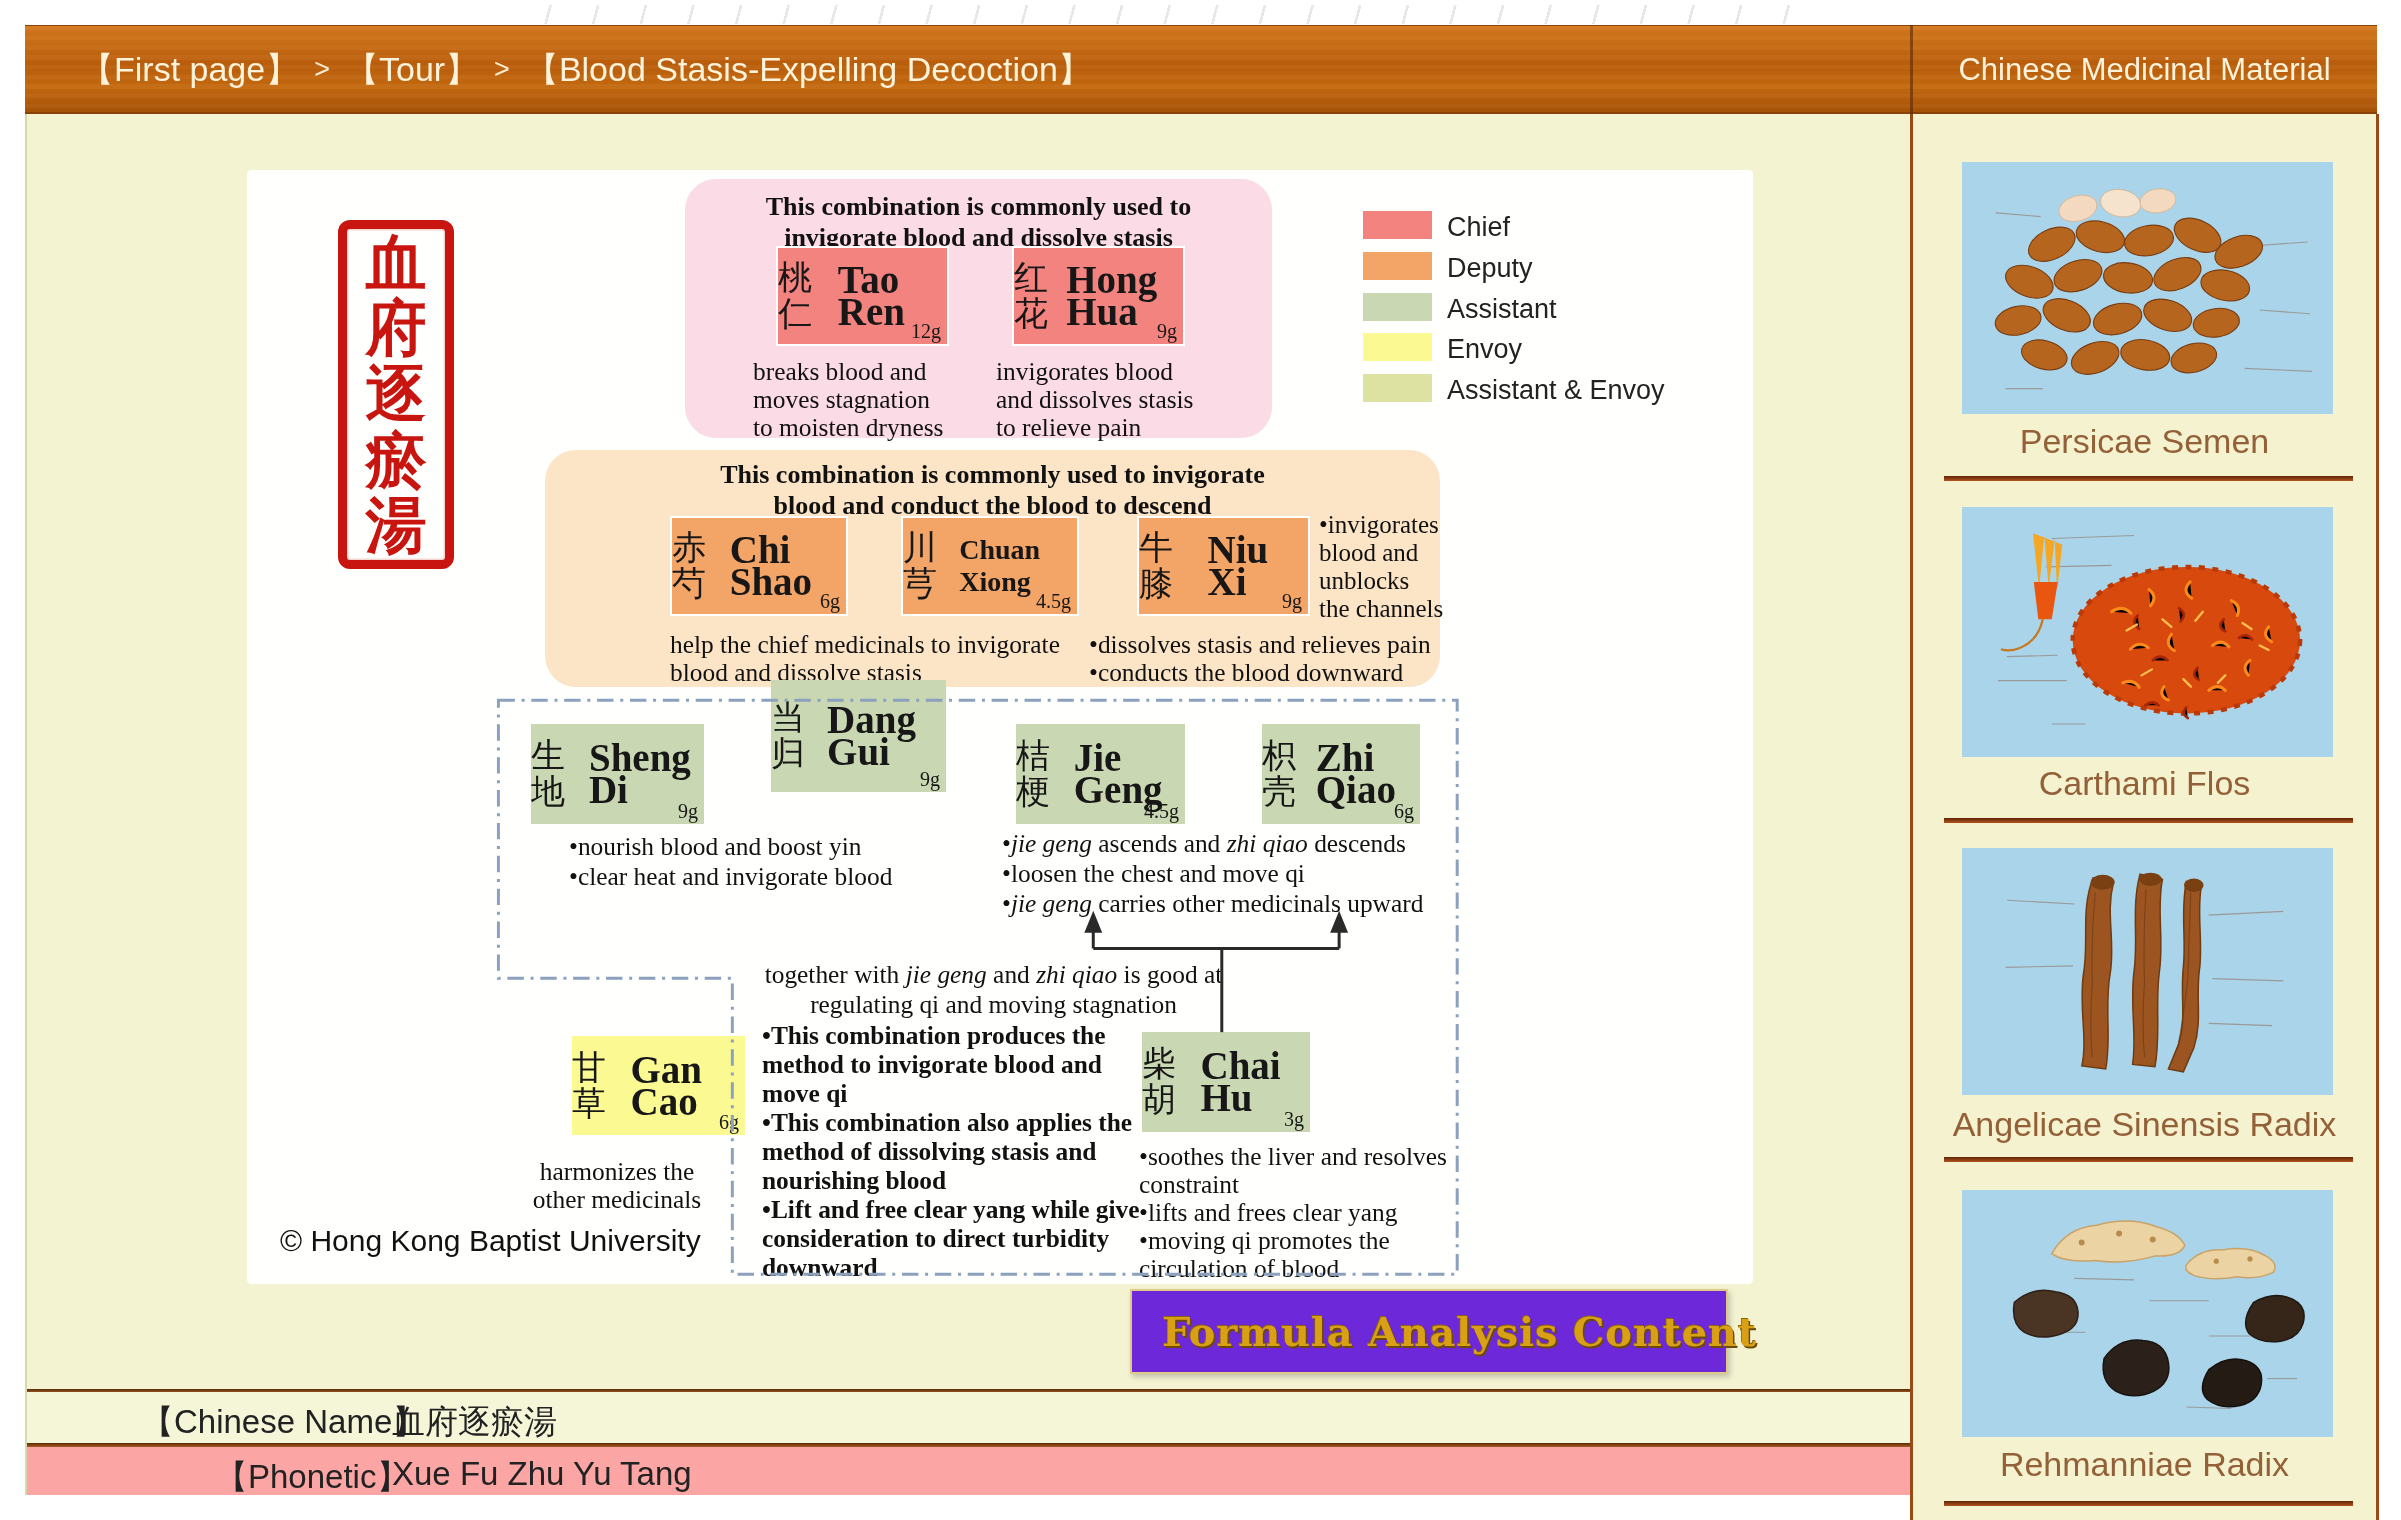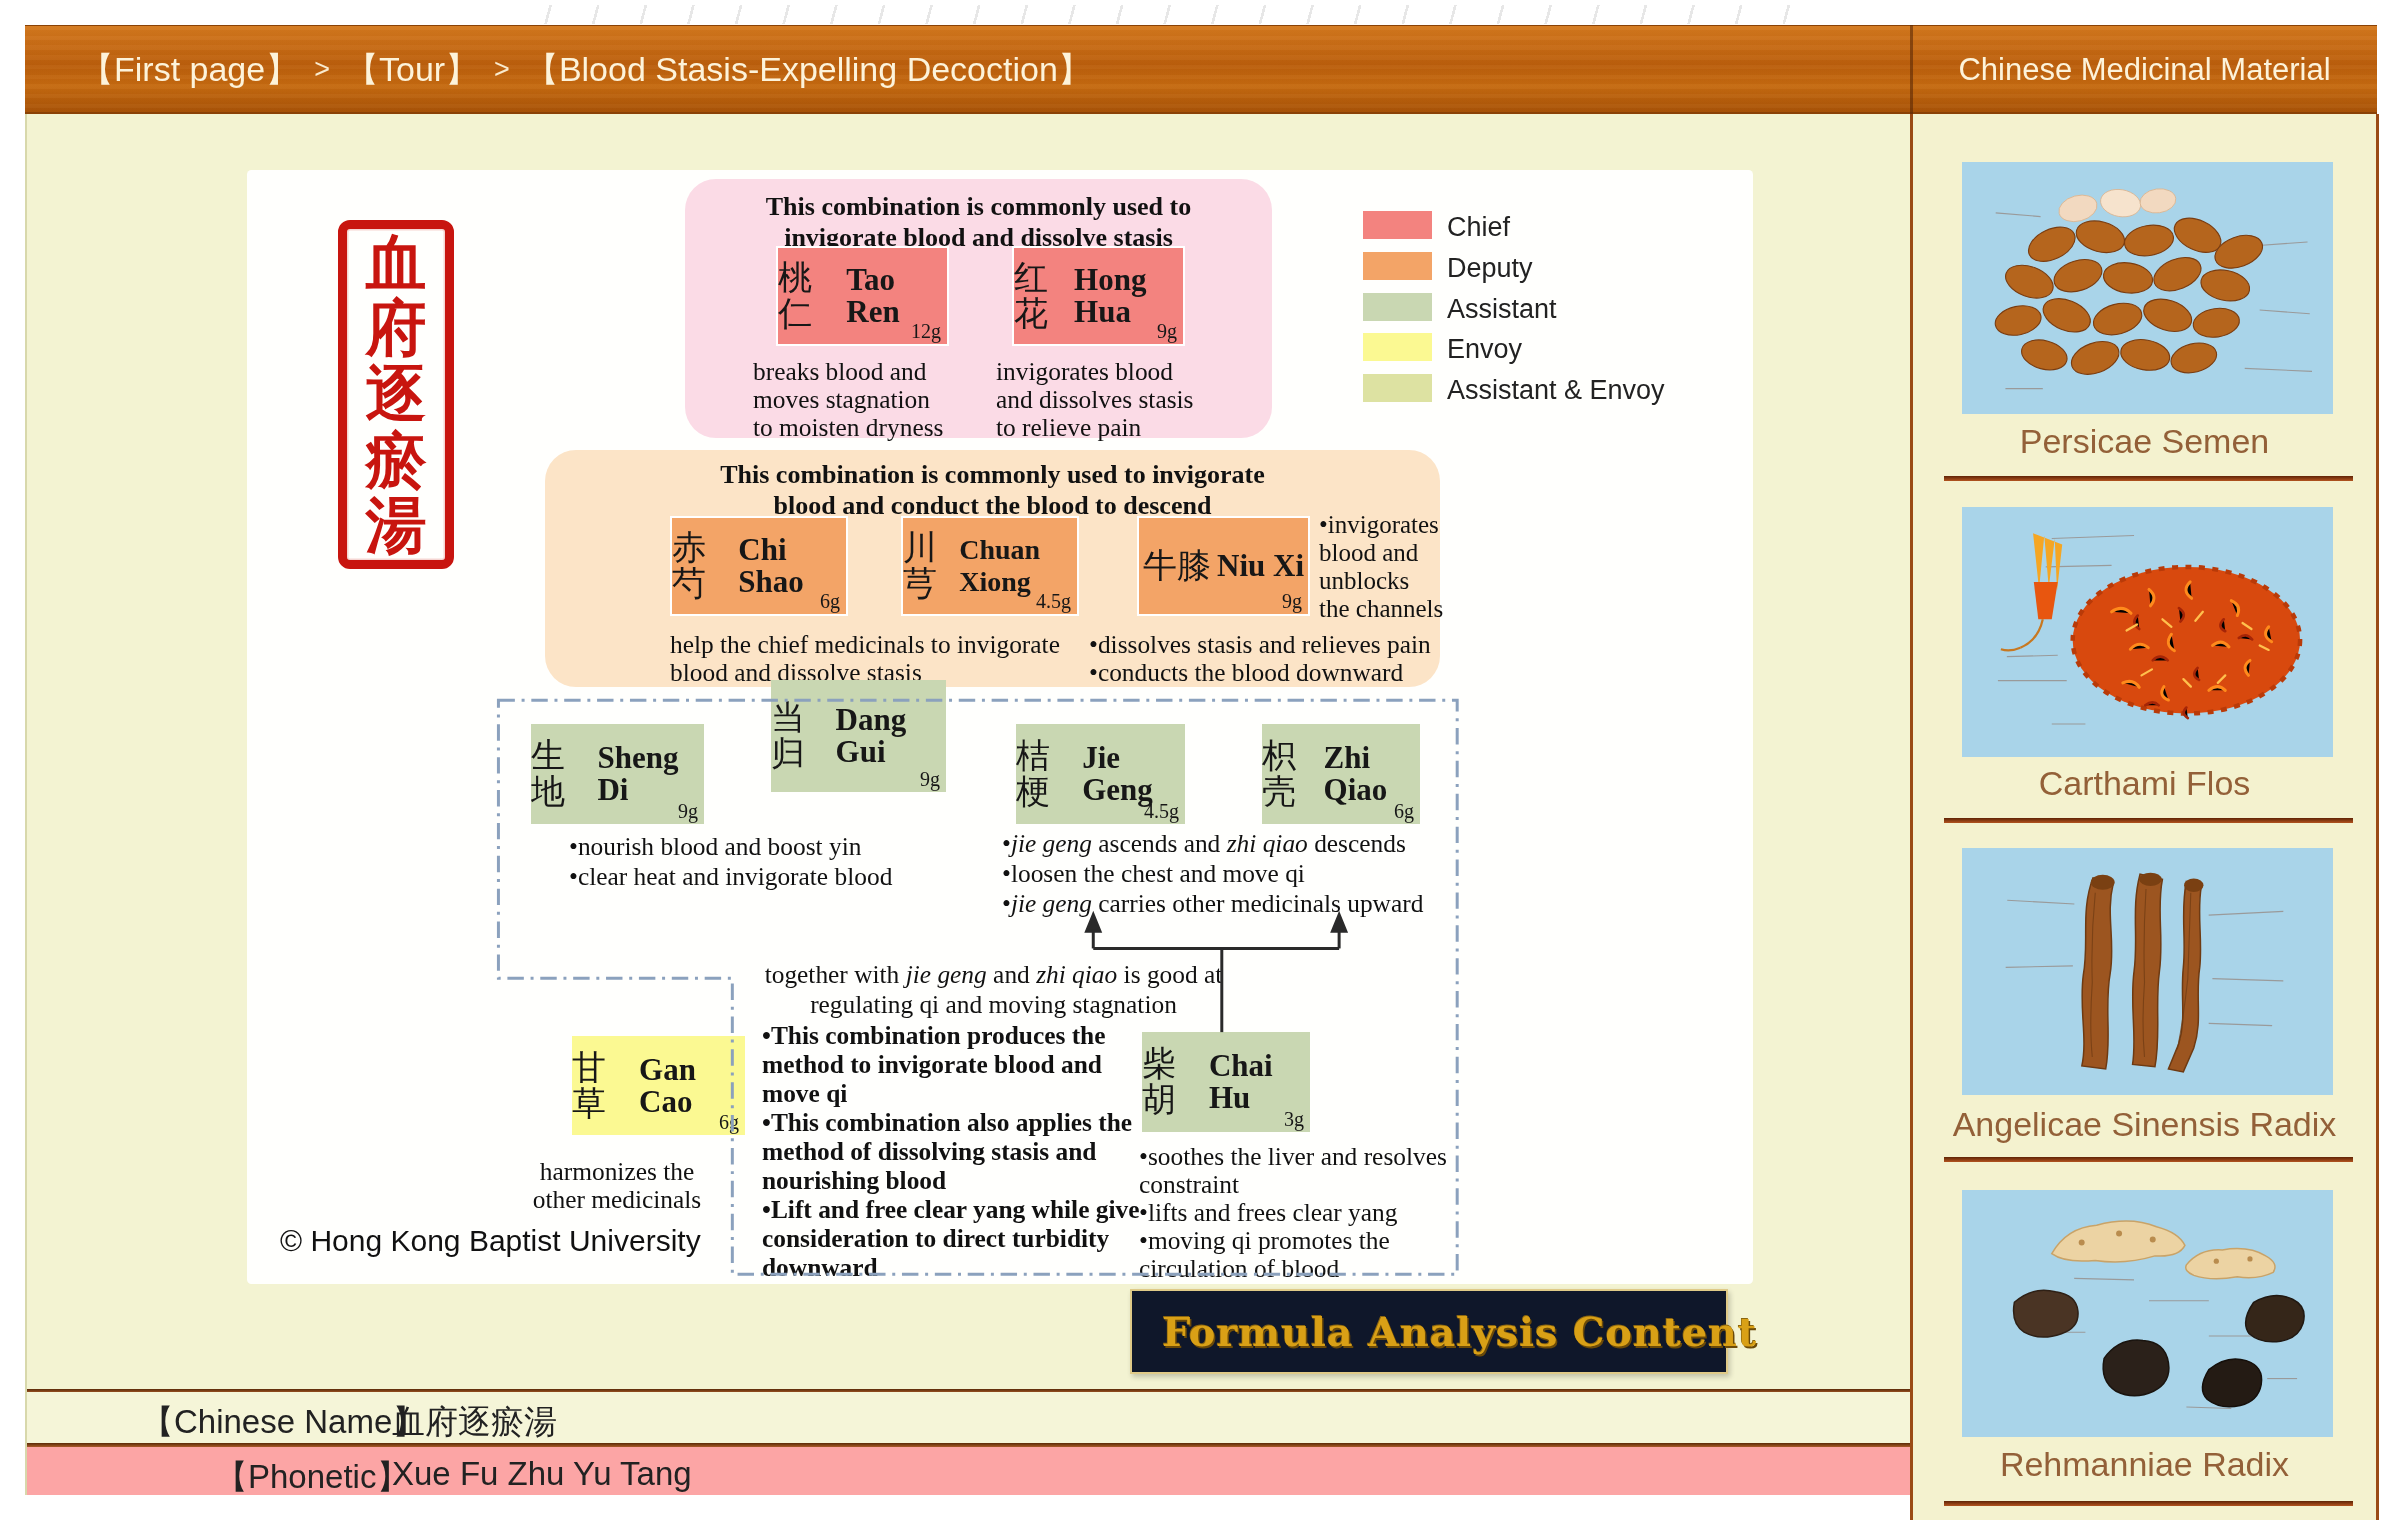--- a/index.html
+++ b/index.html
@@ -41,41 +41,41 @@
   .container{border-radius:31px;}
   #chief-box{left:685px;top:179px;width:587px;height:259px;background:#fbdbe6;}
   #deputy-box{left:545px;top:450px;width:895px;height:237px;background:#fce4c7;}
   .sec-title{position:absolute;width:100%;text-align:center;font-family:"Liberation Serif",serif;
     font-weight:bold;font-size:26px;line-height:31px;color:#111;}
 
   
   .hbox{position:absolute;display:flex;flex-direction:row;align-items:center;justify-content:center;
     gap:6px;color:#171717;font-family:"Liberation Serif",serif;box-sizing:border-box;}
   .hbox .zh{font-size:34px;line-height:36px;}
-  .hbox .py{font-size:31px;line-height:32px;font-weight:bold;}
+  .hbox .py{font-size:39px;line-height:32px;font-weight:bold;}
   .hbox .dose{position:absolute;right:6px;bottom:0.7px;font-size:20px;font-weight:normal;}
   .chief{background:#f3837f;border:2.2px solid #ffffff;}
   .deputy{background:#f3a467;border:2.2px solid #ffffff;}
   .asst{background:#c9d7b2;}
   .envoy{background:#fbf992;}
 
   
   .note{position:absolute;font-family:"Liberation Serif",serif;font-size:25.4px;line-height:28px;color:#111;}
   .note.bold{font-weight:bold;}
   .ital{font-style:italic;}
 
   
   .chip{position:absolute;width:69px;height:28px;}
   .leg-label{position:absolute;font-size:27px;color:#222;}
 
   
   #overlay{left:0;top:0;width:2401px;height:1521px;pointer-events:none;}
 
   
-  #analysis-btn{left:1130px;top:1289px;width:598px;height:85px;background:#0f172a;
+  #analysis-btn{left:1130px;top:1289px;width:598px;height:85px;background:#6d28d9;
     border:2.2px solid #dfca88;box-sizing:border-box;display:flex;align-items:center;gap:19.4px;
     padding-left:10.5px;box-shadow:2.2px 3px 5.2px rgba(0,0,0,.2);cursor:pointer;}
   #analysis-btn .label{font-family:"DejaVu Serif",serif;font-weight:800;font-size:40px;color:#d9a016;
     text-shadow:1.5px 1.5px 0 #6b4a08,-0.7px -0.7px 0 #8a6510;letter-spacing:0.7px;white-space:nowrap;}
 
   
   .hrule{position:absolute;left:27px;width:1883px;height:3.7px;
     background:linear-gradient(#5a2a08,#a85a26);}
   #cn-row{left:27px;top:1392px;width:1883px;height:51px;background:#f5f5d8;}
   #ph-row{left:27px;top:1447px;width:1883px;height:48px;background:#fca5a5;}

